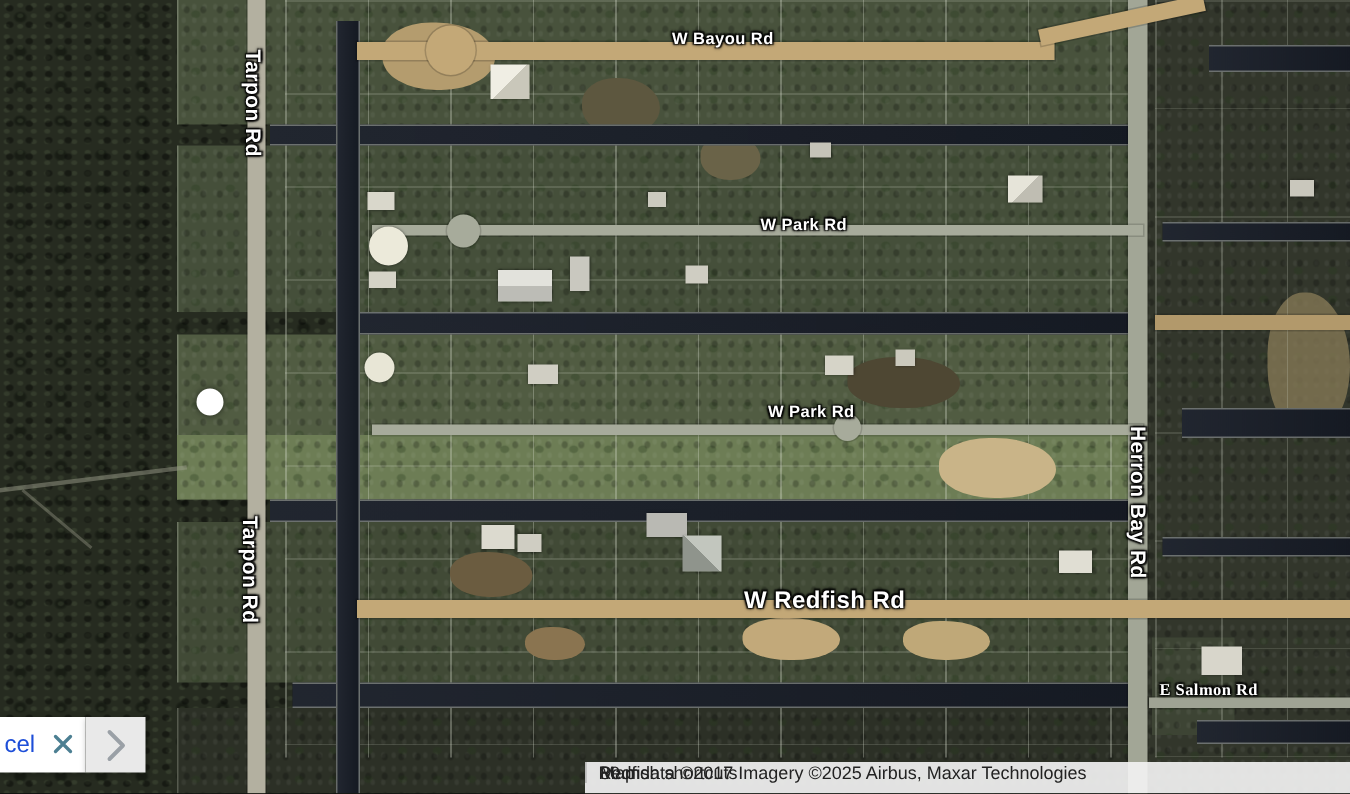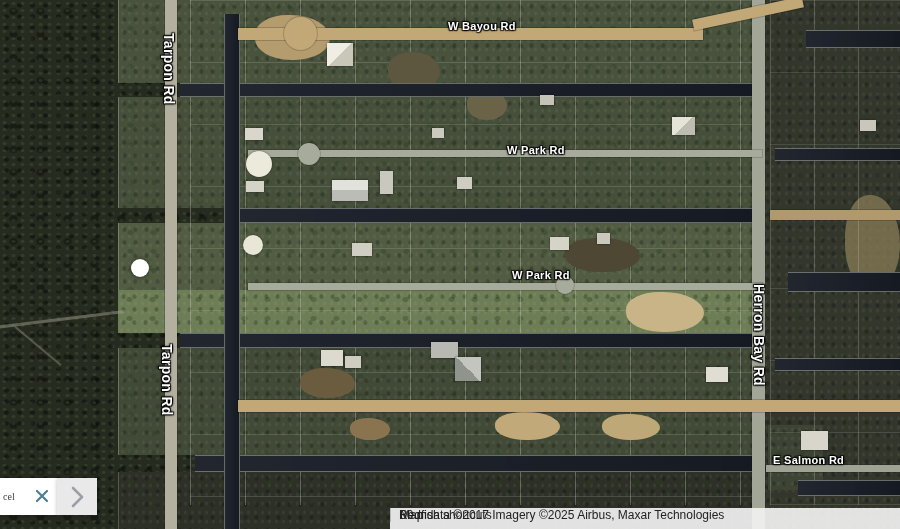--- a/index.html
+++ b/index.html
@@ -50,21 +50,21 @@
 
   
   .attrbar{left:390px;top:508px;width:524px;height:21px;background:rgba(242,242,242,.92);
     display:flex;align-items:stretch;font-size:12px;color:#222;}
   .attrbar>div{position:static;display:flex;align-items:center;padding:0 9px;white-space:nowrap;}
   .attrbar .sep{border-left:1px solid #b9b9b9;}
 
   
   .card-white{left:0;top:478px;width:57px;height:37px;background:#fff;
     box-shadow:0 1px 4px rgba(0,0,0,.35);display:flex;align-items:center;}
-  .card-white span{position:static;font-size:10px;color:#404040;padding-left:3px;font-family:Liberation Serif, serif;}
+  .card-white span{position:static;font-size:16px;color:#1d4ed8;padding-left:3px;}
   .card-close{left:28px;top:482px;width:28px;height:28px;display:flex;align-items:center;justify-content:center;cursor:pointer;}
   .card-gray{left:57px;top:478px;width:40px;height:37px;background:#e9e9e9;
     display:flex;align-items:center;justify-content:center;cursor:pointer;
     box-shadow:0 1px 4px rgba(0,0,0,.25);}
 </style>
 </head>
 <body>
 
 <div id="stage">
 
@@ -142,21 +142,22 @@
   <div class="building" style="left:455px;top:357px;width:26px;height:24px;background:linear-gradient(45deg,#8f948c 50%,#c2c6be 50%);"></div>
   <div class="building" style="left:706px;top:367px;width:22px;height:15px;background:#e0ded3;"></div>
   <div class="building" style="left:801px;top:431px;width:27px;height:19px;background:#d8d6cb;"></div>
   <div class="building" style="left:860px;top:120px;width:16px;height:11px;background:#c9c7bc;"></div>
 
   <div class="dot-marker" style="left:131px;top:259px;"></div>
 
   <div class="maplabel" style="left:448px;top:20px;">W Bayou Rd</div>
   <div class="maplabel" style="left:507px;top:144px;">W Park Rd</div>
   <div class="maplabel" style="left:512px;top:269px;">W Park Rd</div>
-  <div class="maplabel" style="left:773px;top:454px;">E Salmon Rd</div>
+  <div class="maplabel" style="left:496px;top:392px;font-size:16px;">W Redfish Rd</div>
+  <div class="maplabel" style="left:773px;top:454px;font-family:Liberation Serif, serif;">E Salmon Rd</div>
   <div class="maplabel vlabel" style="left:161px;top:33px;">Tarpon Rd</div>
   <div class="maplabel vlabel" style="left:159px;top:344px;">Tarpon Rd</div>
   <div class="maplabel vlabel" style="left:751px;top:284px;">Herron Bay Rd</div>
 
   <div class="attrbar">
     <div>Redfish shortcuts</div>
     <div class="sep">Map data ©2017 Imagery ©2025 Airbus, Maxar Technologies</div>
     <div class="sep">80 m</div>
   </div>
 

